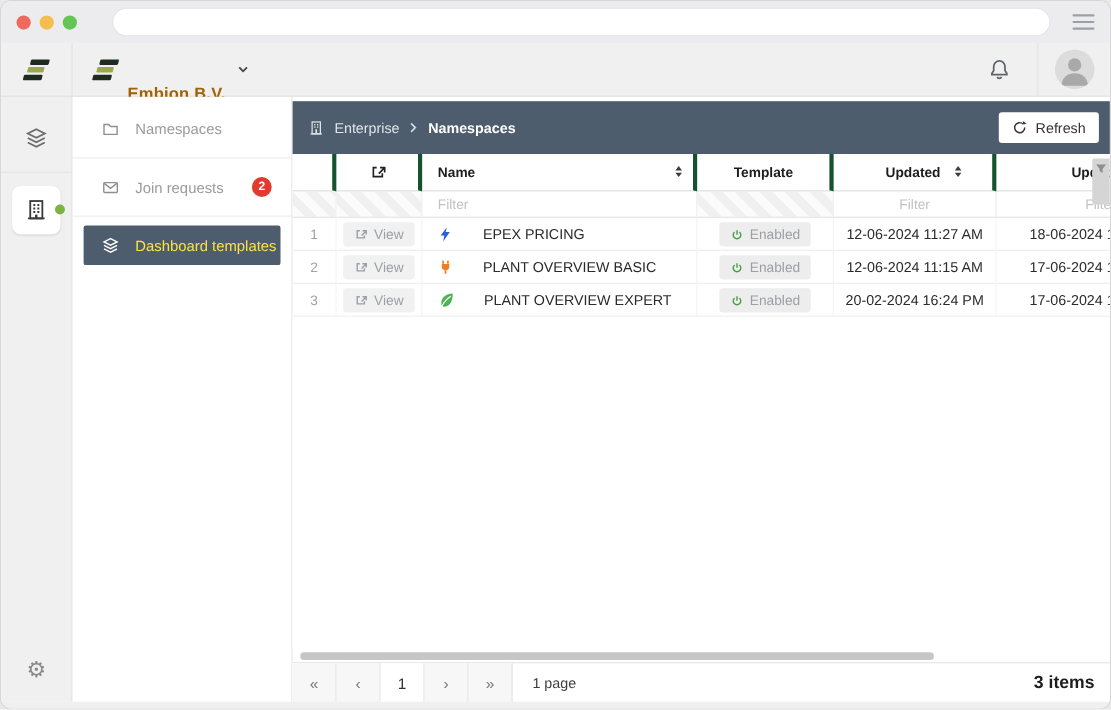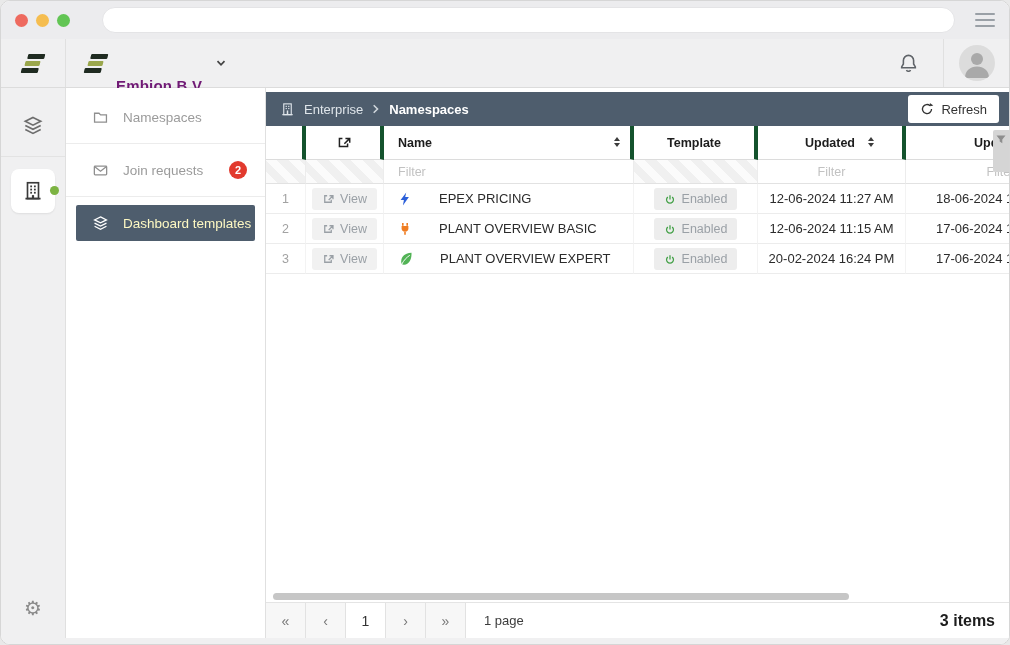--- a/index.html
+++ b/index.html
@@ -19,21 +19,21 @@
 
   
   .app-header { height:49px; background:#f0f0f1; border-bottom:1px solid #dcdcdc; display:flex; align-items:stretch; flex:0 0 auto; }
   .hdr-logo-cell { width:65px; border-right:1px solid #e0e0e0; display:flex; align-items:center; justify-content:center; }
   .logo { display:flex; flex-direction:column; gap:2px; transform:skewX(-14deg); }
   .logo i { display:block; height:5px; border-radius:1px; }
   .logo .b1 { width:17px; background:var(--logo-dark,#1f2b21); margin-left:3px; }
   .logo .b2 { width:15px; background:var(--logo-olive,#9aa74c); margin-left:2px; }
   .logo .b3 { width:17px; background:var(--logo-dark,#1f2b21); }
   .org { display:flex; align-items:center; gap:10px; padding:0 20px; cursor:pointer; }
-  .org-name { font-size:15px; font-weight:bold; color:#701a75; letter-spacing:.2px;margin-top:44px; }
+  .org-name { font-size:15px; font-weight:bold; color:#a16207; letter-spacing:.2px;margin-top:44px; }
   .hdr-spacer { flex:1; }
   .bell-btn { display:flex; align-items:center; padding:0 24px; cursor:pointer; }
   .avatar-cell { width:66px; border-left:1px solid #e0e0e0; display:flex; align-items:center; justify-content:center; cursor:pointer; }
   .avatar { width:36px; height:36px; border-radius:50%; background:#dcdcdc; overflow:hidden; }
 
   
   .app-body { flex:1; display:flex; min-height:0; }
   .rail { width:65px; background:#f0f0f1; border-right:1px solid #e0e0e0; display:flex; flex-direction:column; align-items:center; padding-top:18px; flex:0 0 auto; }
   .rail-btn { width:44px; height:40px; display:flex; align-items:center; justify-content:center; cursor:pointer; color:#6d6d6d; }
   .rail-divider { width:64px; height:1px; background:#e3e3e3; margin:10px 0 12px; }
@@ -41,24 +41,24 @@
                display:flex; align-items:center; justify-content:center; position:relative; cursor:pointer; }
   .rail-dot { position:absolute; right:-4px; top:17px; width:9px; height:9px; border-radius:50%; background:var(--dot-green,#7cb342); }
   .rail-gear { margin-top:auto; margin-bottom:18px; font-size:20px; color:#8a8a8a; font-family:"DejaVu Sans",sans-serif; cursor:pointer; }
 
   .sidebar { width:200px; background:#fff; border-right:1px solid #e0e0e0; padding-top:8px; flex:0 0 auto; display:flex; flex-direction:column; }
   .side-item { height:42px; display:flex; align-items:center; gap:14px; padding-left:26px; color:#9b9b9b; font-size:13.5px; cursor:pointer; position:relative; }
   .side-item svg { flex:0 0 auto; }
   .side-divider { height:1px; background:#ececec; margin:5px 0; }
   .side-badge { position:absolute; right:18px; width:18px; height:18px; border-radius:50%; background:var(--badge-red,#e23a2e);
                 color:#fff; font-size:11px; font-weight:bold; display:flex; align-items:center; justify-content:center; }
-  .side-item.active { background:var(--accent-dark,#4e5d6d); color:#fef9c3; margin:3px 10px; padding-left:16px; height:36px; border-radius:2px; }
+  .side-item.active { background:var(--accent-dark,#4e5d6d); color:#fde047; margin:3px 10px; padding-left:16px; height:36px; border-radius:2px; }
 
   .content { flex:1; min-width:0; display:flex; flex-direction:column; background:#fff; }
-  .crumb-bar { margin-top:4px; height:34px; background:var(--accent-dark,#4e5d6d); display:flex; align-items:center; padding:0 10px 0 14px; flex:0 0 auto; }
+  .crumb-bar { margin-top:4px; height:48px; background:var(--accent-dark,#4e5d6d); display:flex; align-items:center; padding:0 10px 0 14px; flex:0 0 auto; }
   .crumb { display:flex; align-items:center; gap:9px; color:#dfe5ea; font-size:13px; }
   .crumb .root { cursor:pointer; }
   .crumb .cur { color:#fff; font-weight:bold; cursor:pointer; }
   .refresh-btn { margin-left:auto; background:#fff; border:none; border-radius:3px; height:28px; padding:0 12px;
                  display:flex; align-items:center; gap:7px; font-size:13px; color:#333; cursor:pointer; font-family:inherit;justify-content:center; }
 
   
   .table-wrap { position:relative; overflow:hidden; flex:0 0 auto; }
   table { border-collapse:separate; border-spacing:0; table-layout:fixed; width:830px; }
   th { height:34px; background:#fff; border-bottom:1px solid #dcdcdc; border-right:4px solid #14532d;

